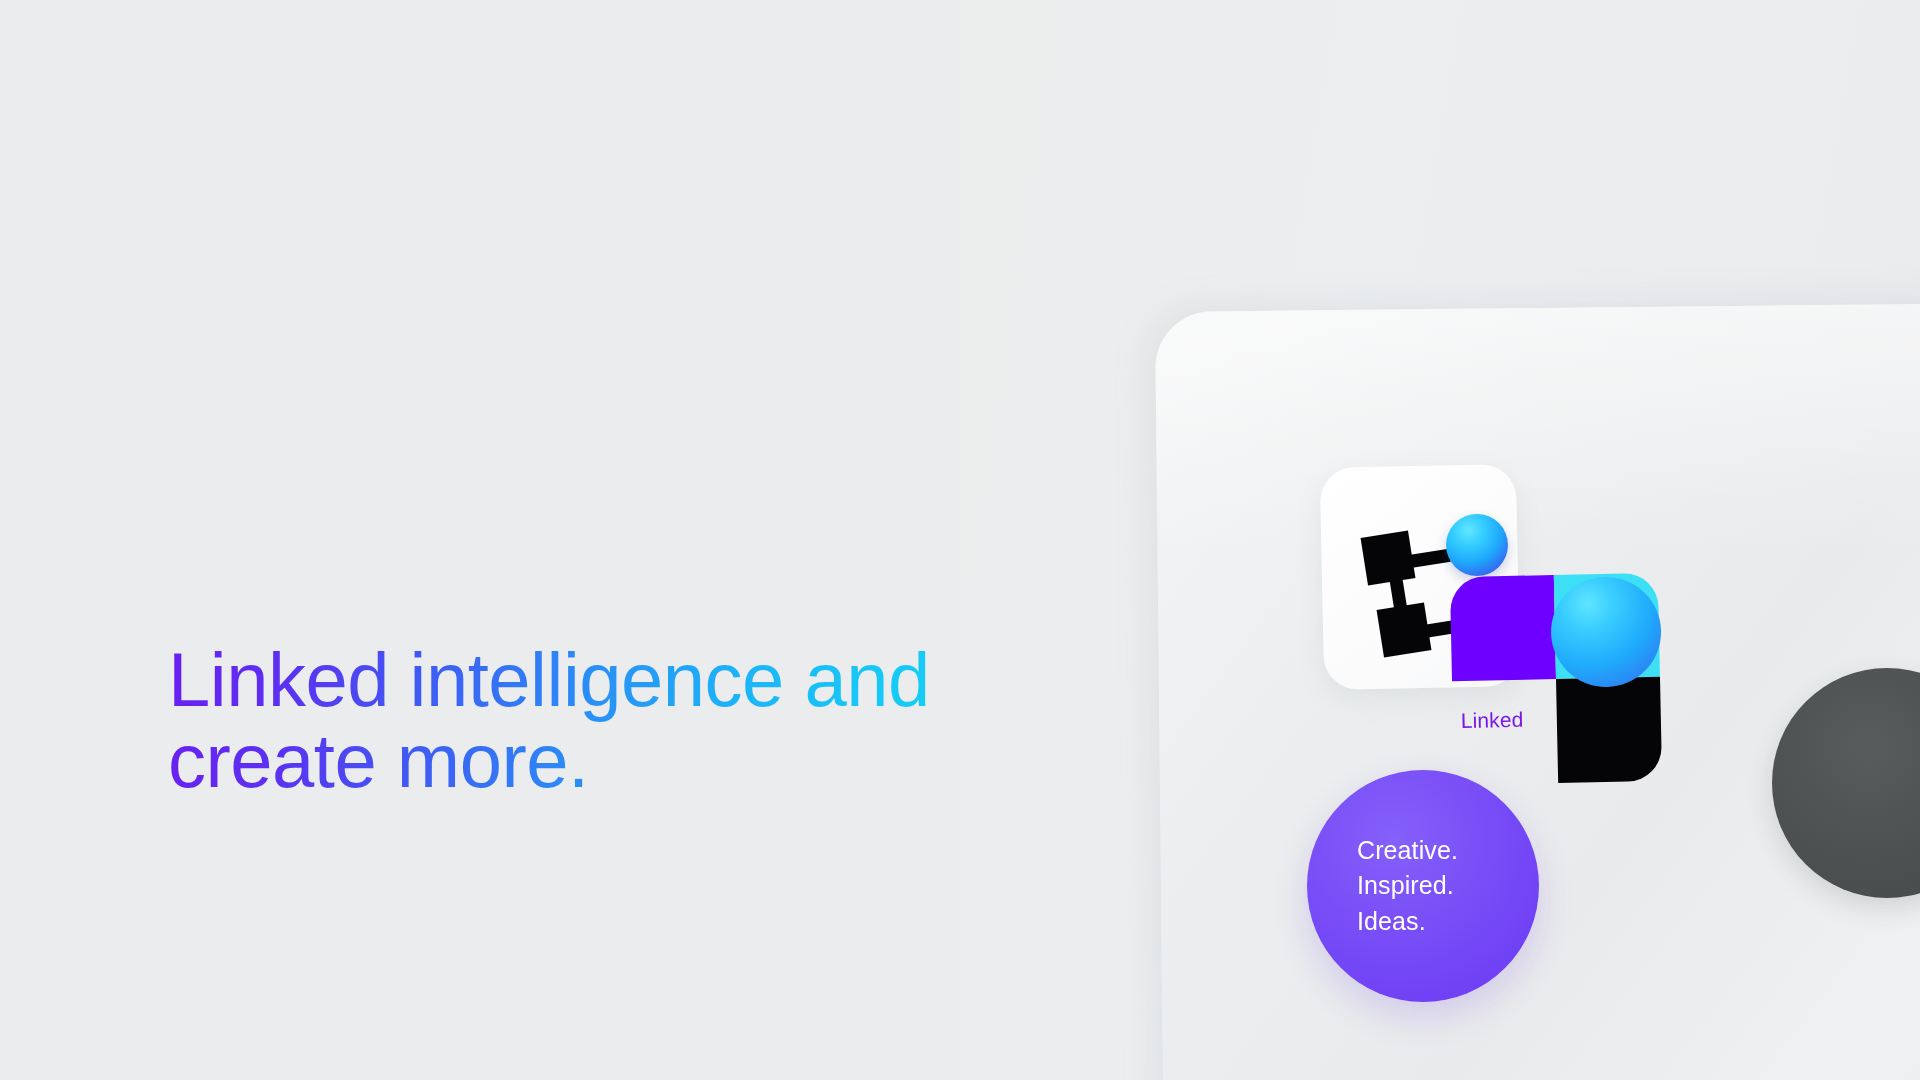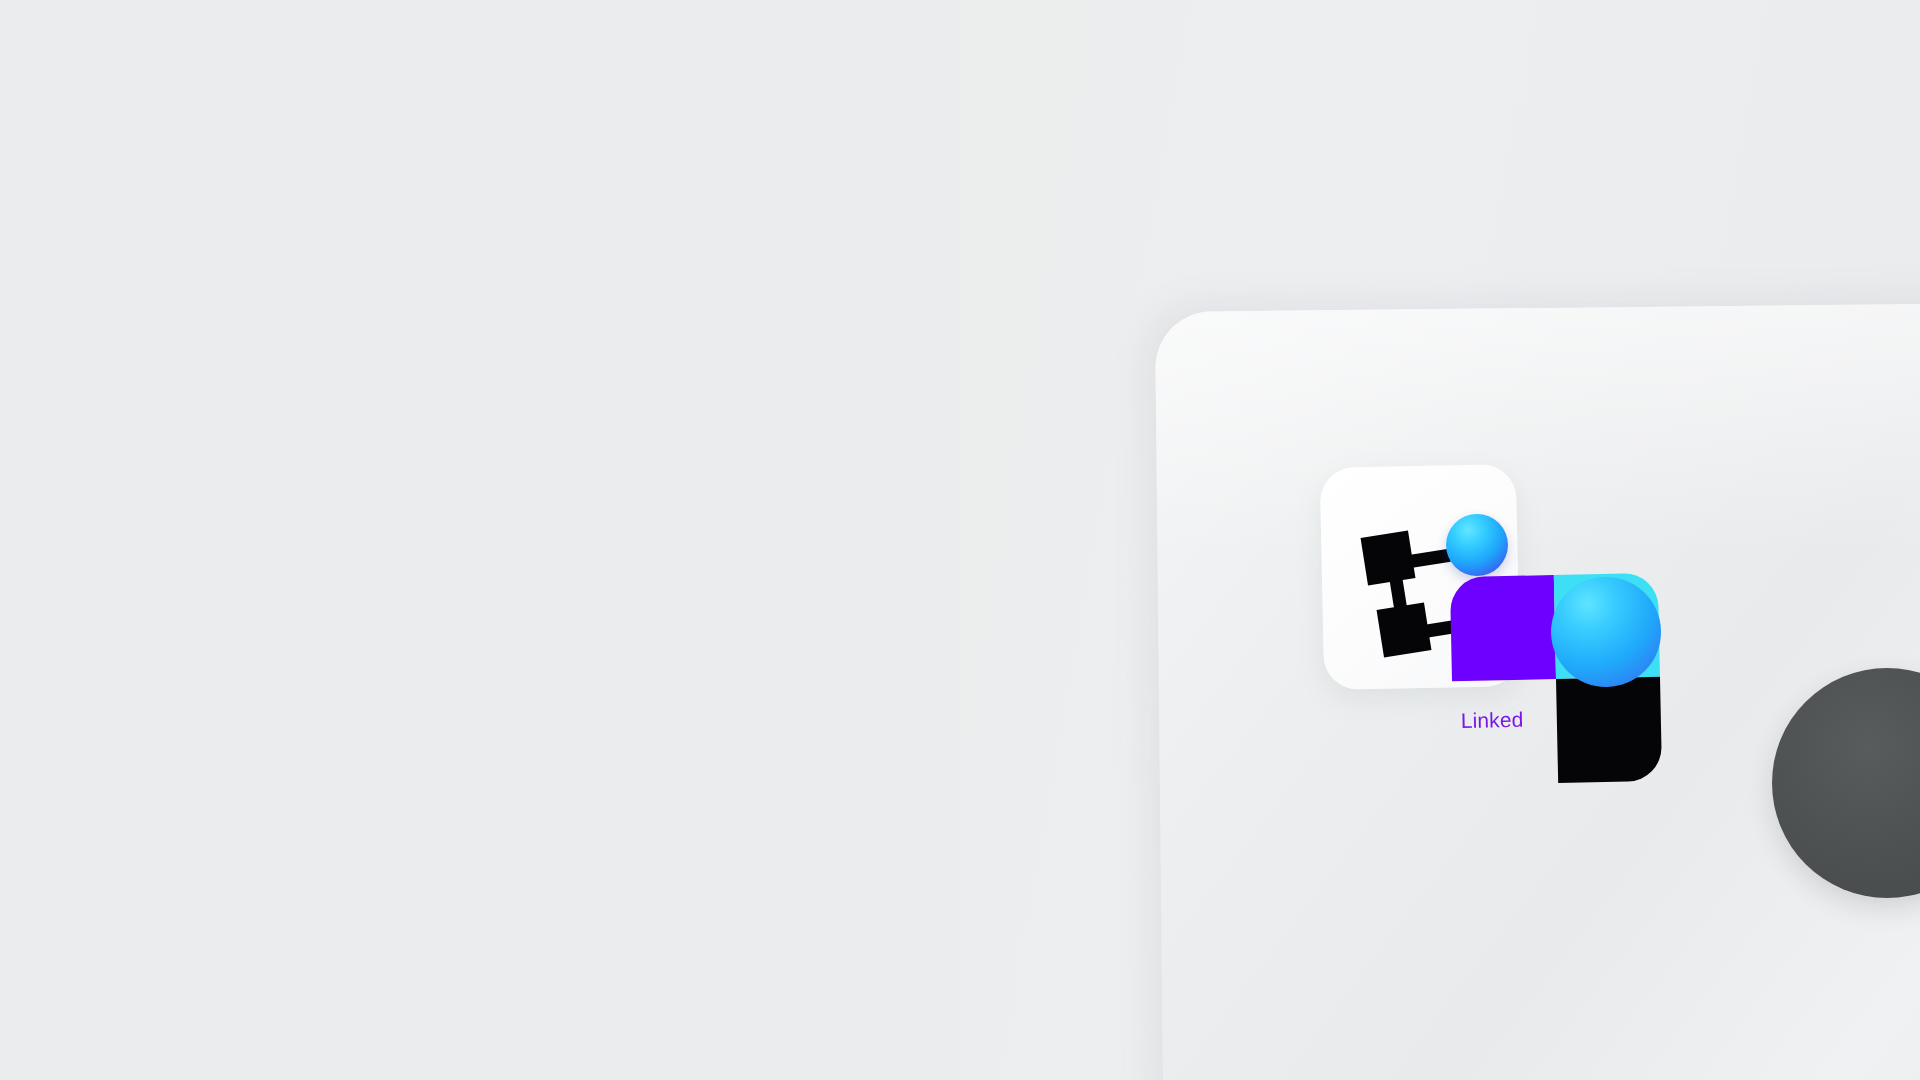--- a/index.html
+++ b/index.html
@@ -236,17 +236,26 @@
 
   <div class="tile">
     <div class="quad tl"></div>
     <div class="quad tr"></div>
     <div class="quad bl"></div>
     <div class="quad br"></div>
     <div class="tile-sphere"></div>
     <div class="tile-label">Linked</div>
   </div>
 
+  <div class="slogan-circle">
+    <div class="slogan-text">Creative.
+Inspired.
+Ideas.</div>
+  </div>
 
   <div class="dark-circle"></div>
 
+  <div class="headline-wrap">
+    <h1 class="headline">Linked intelligence and
+create more.</h1>
+  </div>
 
 </div>
 
 </body></html>

